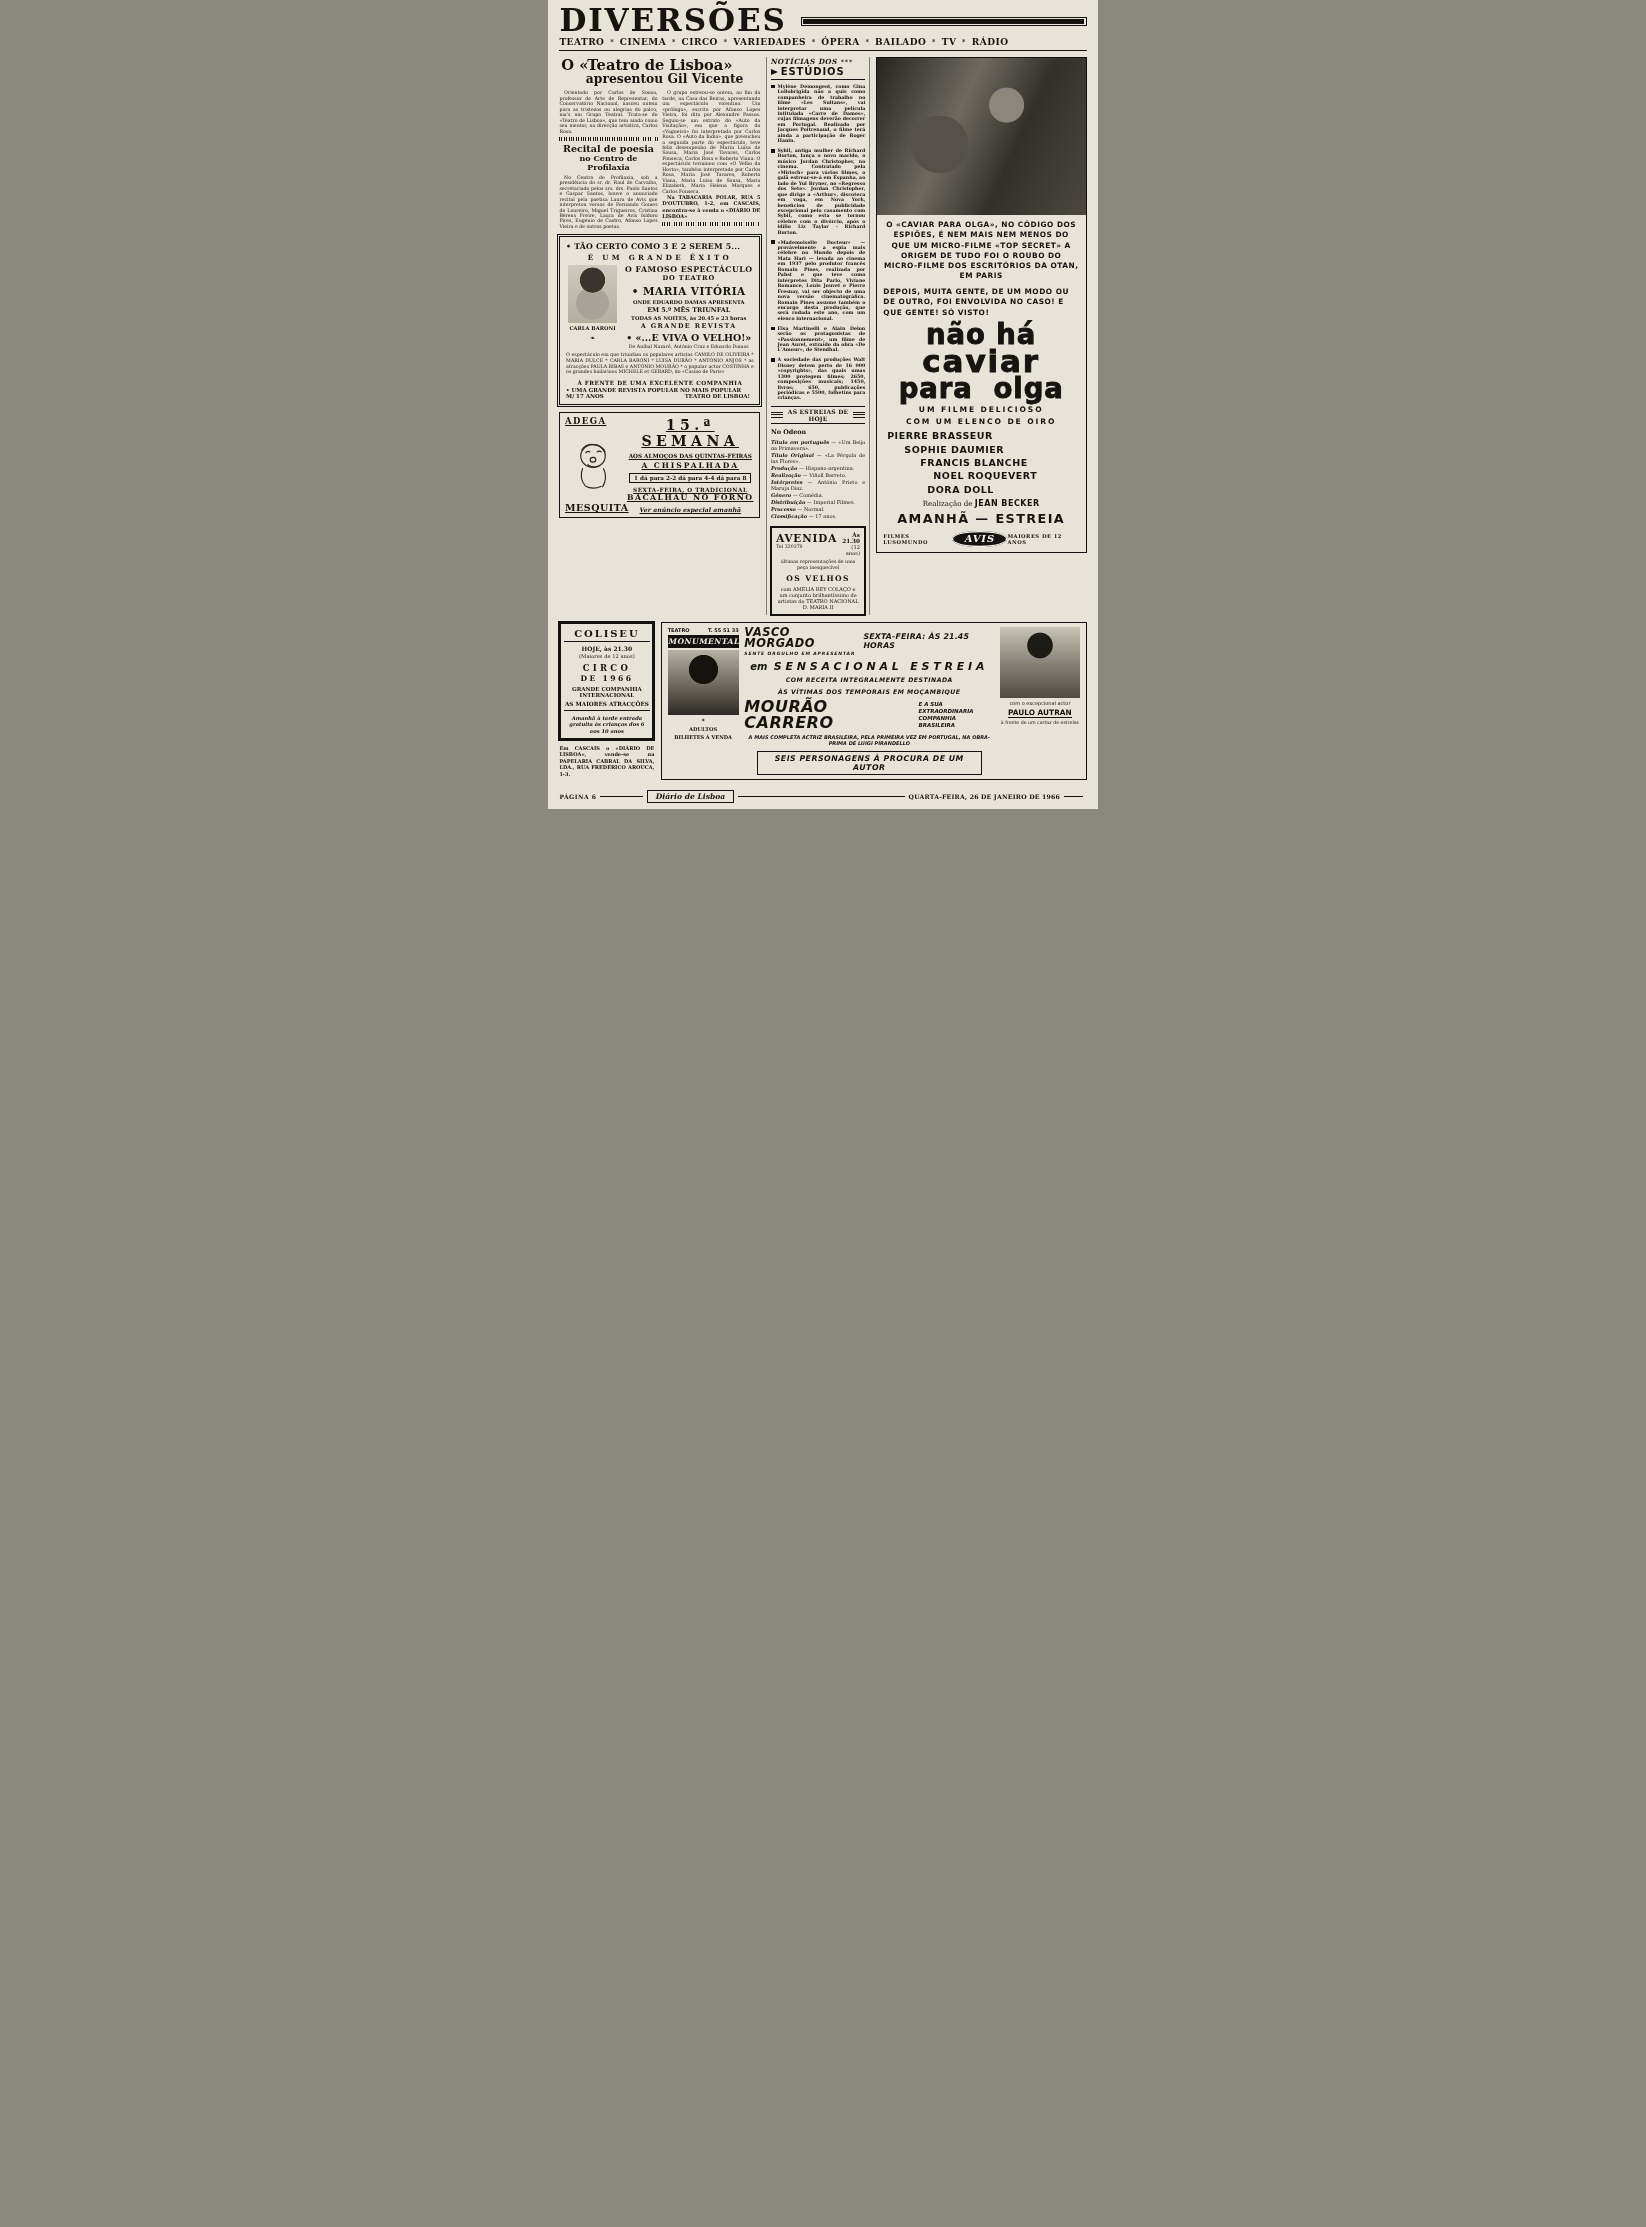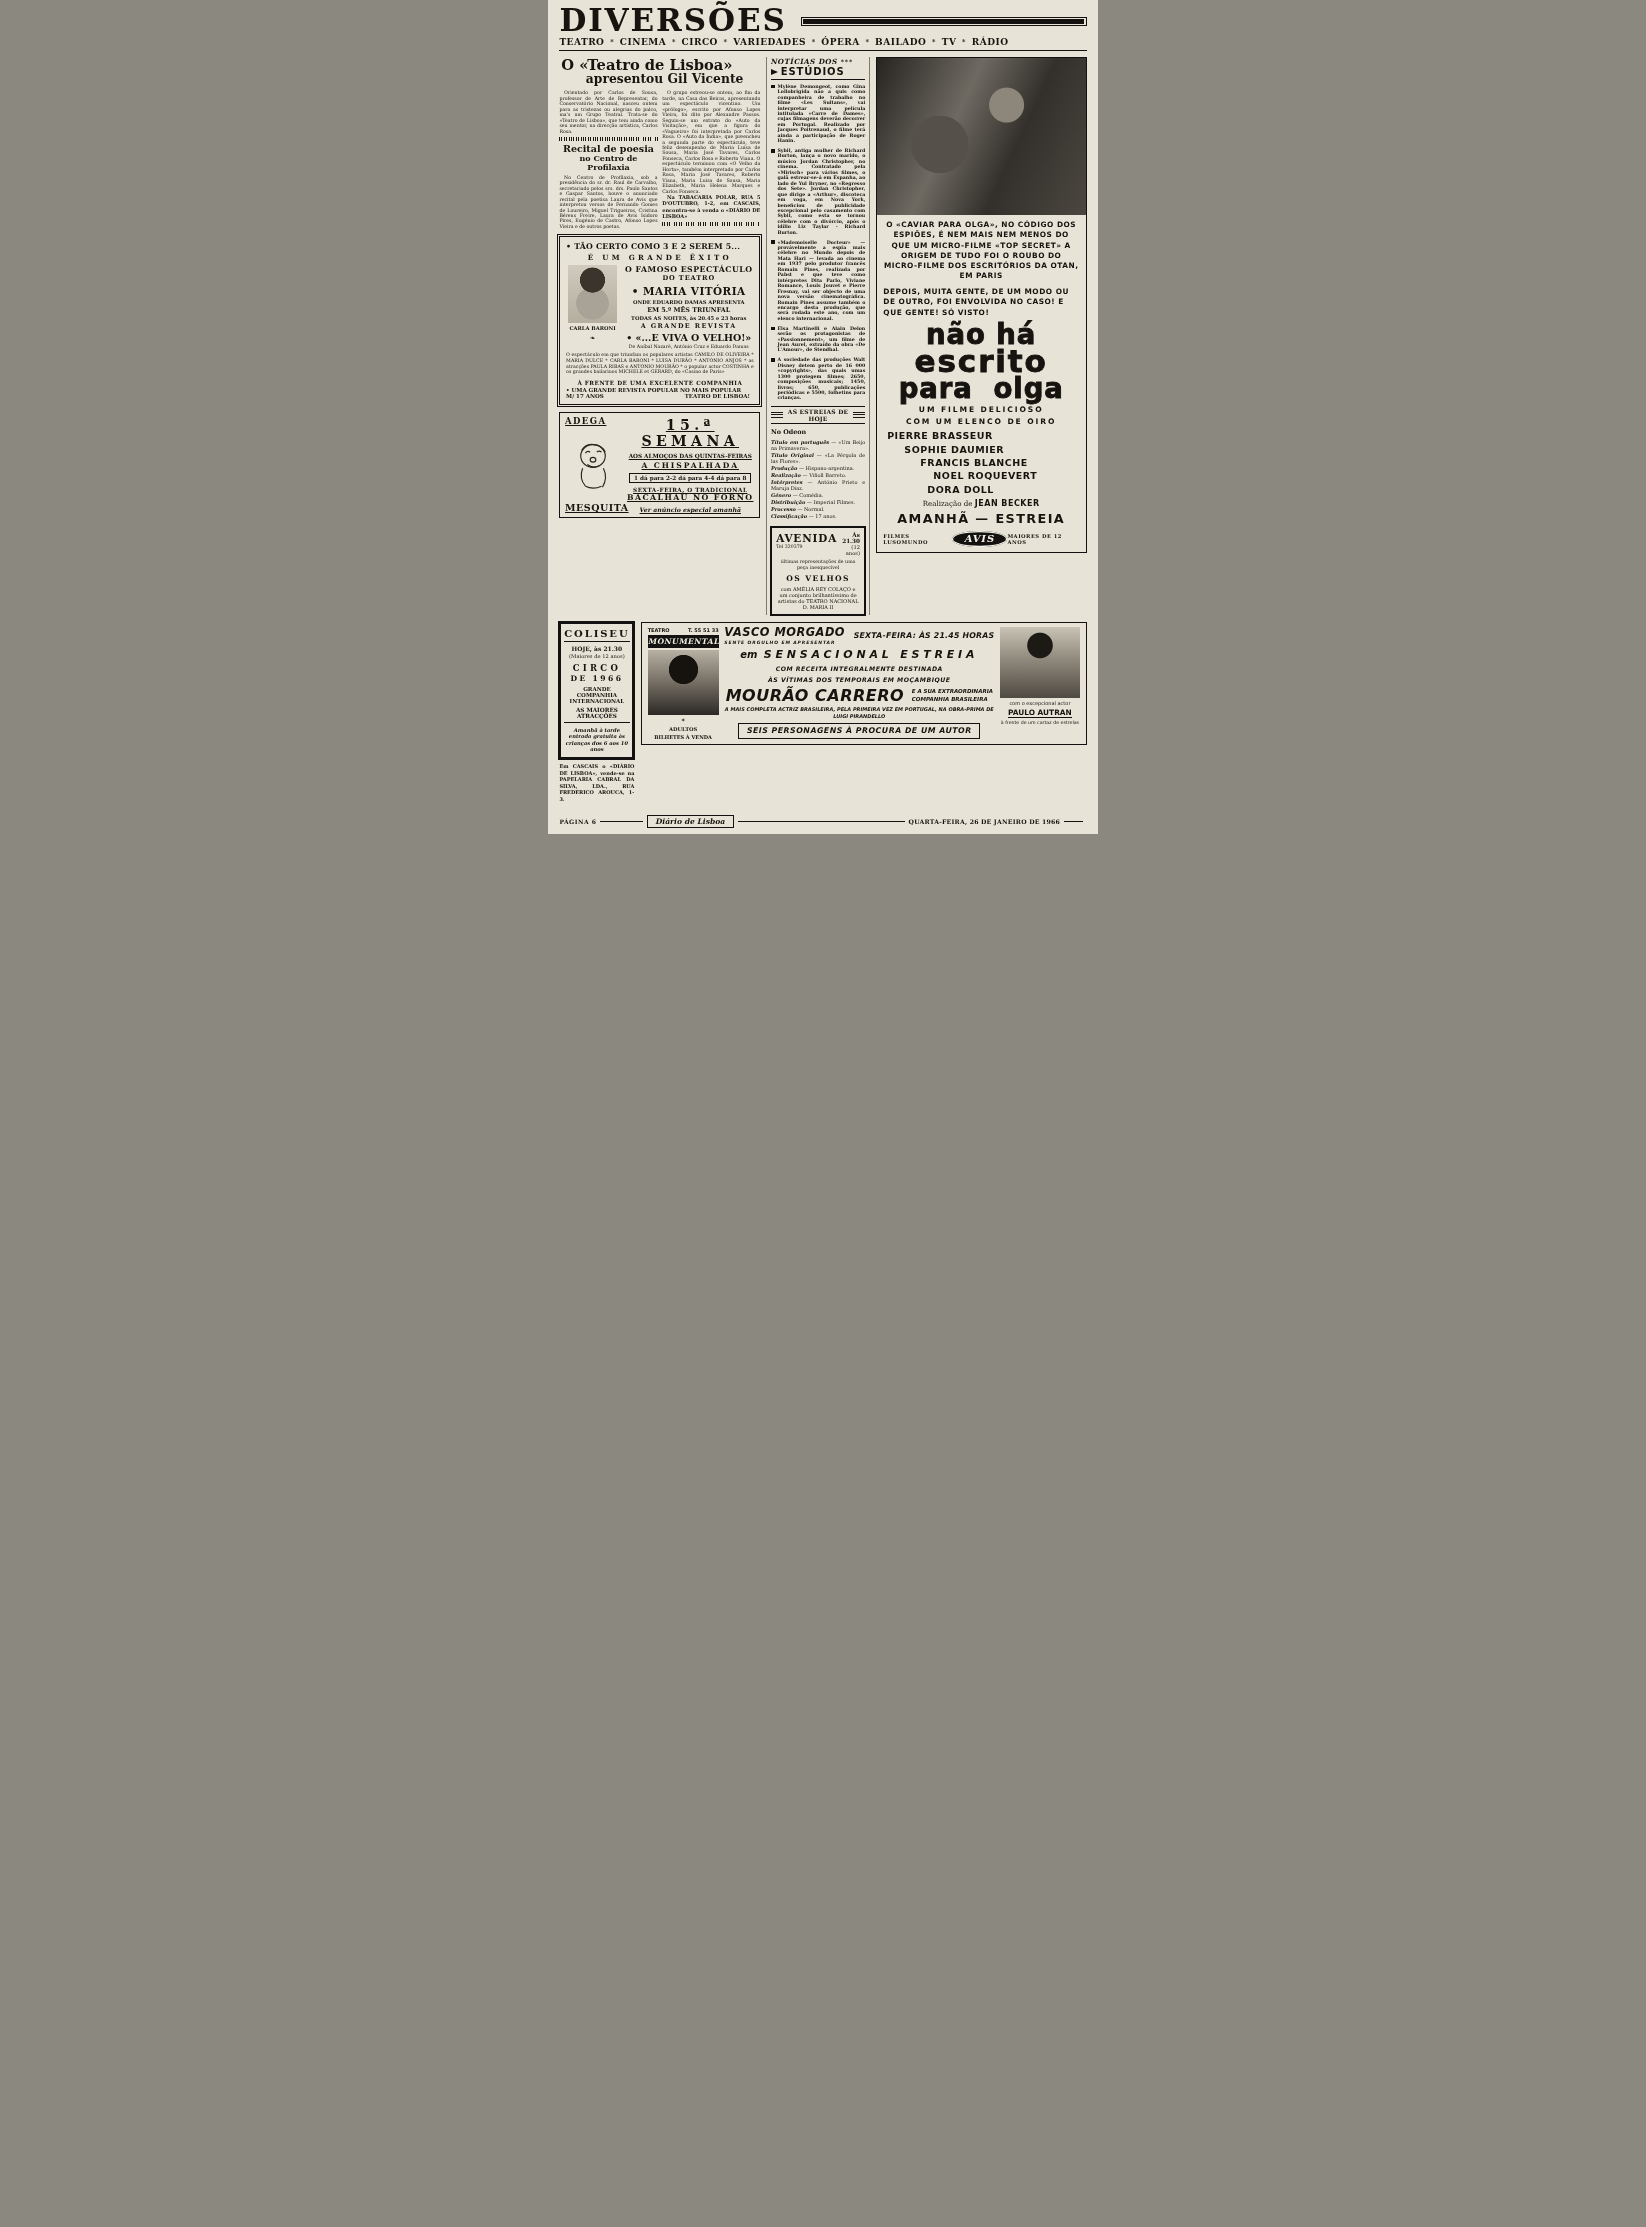--- a/index.html
+++ b/index.html
@@ -116,21 +116,21 @@
   .cv-cast div{margin:2.4px 0;}
   .co0{padding-left:3.8px;} .co1{padding-left:21px;} .co2{padding-left:37px;} .co3{padding-left:50px;} .co4{padding-left:44px;}
   .cv-dir{text-align:center;font-size:7.1px;margin-top:3.8px;}
   .cv-dir b{font-family:"DejaVu Sans",sans-serif;font-size:8px;letter-spacing:0.5px;}
   .cv-premiere{font-family:"DejaVu Sans",sans-serif;text-align:center;font-size:12.8px;font-weight:bold;letter-spacing:1.4px;margin-top:3.8px;}
   .cv-bottom{display:flex;align-items:center;justify-content:space-between;margin-top:4.7px;}
   .cv-dist,.cv-rating{font-size:5.2px;font-weight:bold;letter-spacing:0.5px;}
   .avis{background:#141210;color:#f4f1e8;font-style:italic;font-weight:bold;font-size:10px;letter-spacing:0.9px;padding:2.4px 12.3px;border-radius:50% / 48%;box-shadow:inset 0 0 0 1.2px #f4f1e8;}
   
   .bottom-row{display:flex;gap:6.6px;margin-top:6.6px;align-items:flex-start;}
-  .coliseu-col{width:75px;flex:0 0 auto;}
+  .coliseu-col{width:95px;flex:0 0 auto;}
   .coliseu-box{border:2.8px double #141210;outline:0.5px solid #141210;outline-offset:0.9px;padding:3.8px 2.8px;text-align:center;}
   .col-name{font-size:10px;font-weight:bold;letter-spacing:1.9px;border-bottom:0.5px solid #141210;padding-bottom:2.4px;}
   .col-l1{font-size:6px;font-weight:bold;margin-top:2.8px;}
   .col-l2{font-size:5.2px;margin-top:0.9px;}
   .col-show1{font-size:8.5px;font-weight:bold;letter-spacing:3.3px;margin-top:3.8px;}
   .col-show2{font-size:7.6px;font-weight:bold;letter-spacing:2.4px;margin-top:0.9px;}
   .col-l3{font-size:5.5px;font-weight:bold;margin-top:3.8px;}
   .col-l4{font-size:5.5px;font-weight:bold;}
   .col-l5{font-size:5.7px;font-weight:bold;margin-top:2.8px;border-bottom:0.5px solid #141210;padding-bottom:3.3px;}
   .col-note{font-size:5.2px;font-weight:bold;font-style:italic;margin-top:3.3px;line-height:1.25;}
@@ -349,21 +349,21 @@
     </div>
 
     <div class="right-col">
       <div class="caviar-box">
         <div class="caviar-photo"></div>
         <div class="caviar-inner">
           <p class="cv-intro">O «CAVIAR PARA OLGA», NO CÓDIGO DOS ESPIÕES, É NEM MAIS NEM MENOS DO QUE UM MICRO-FILME «TOP SECRET» A ORIGEM DE TUDO FOI O ROUBO DO MICRO-FILME DOS ESCRITÓRIOS DA OTAN, EM PARIS</p>
           <p class="cv-second">DEPOIS, MUITA GENTE, DE UM MODO OU DE OUTRO, FOI ENVOLVIDA NO CASO! E QUE GENTE! SÓ VISTO!</p>
           <div class="cv-title">
             <div class="cv-t1">não há</div>
-            <div class="cv-t2">escrito</div>
+            <div class="cv-t2">caviar</div>
             <div class="cv-t3">para olga</div>
           </div>
           <div class="cv-tag">UM FILME DELICIOSO</div>
           <div class="cv-tag">COM UM ELENCO DE OIRO</div>
           <div class="cv-cast">
             <div class="co0">PIERRE BRASSEUR</div>
             <div class="co1">SOPHIE DAUMIER</div>
             <div class="co2">FRANCIS BLANCHE</div>
             <div class="co3">NOEL ROQUEVERT</div>
             <div class="co4">DORA DOLL</div>

